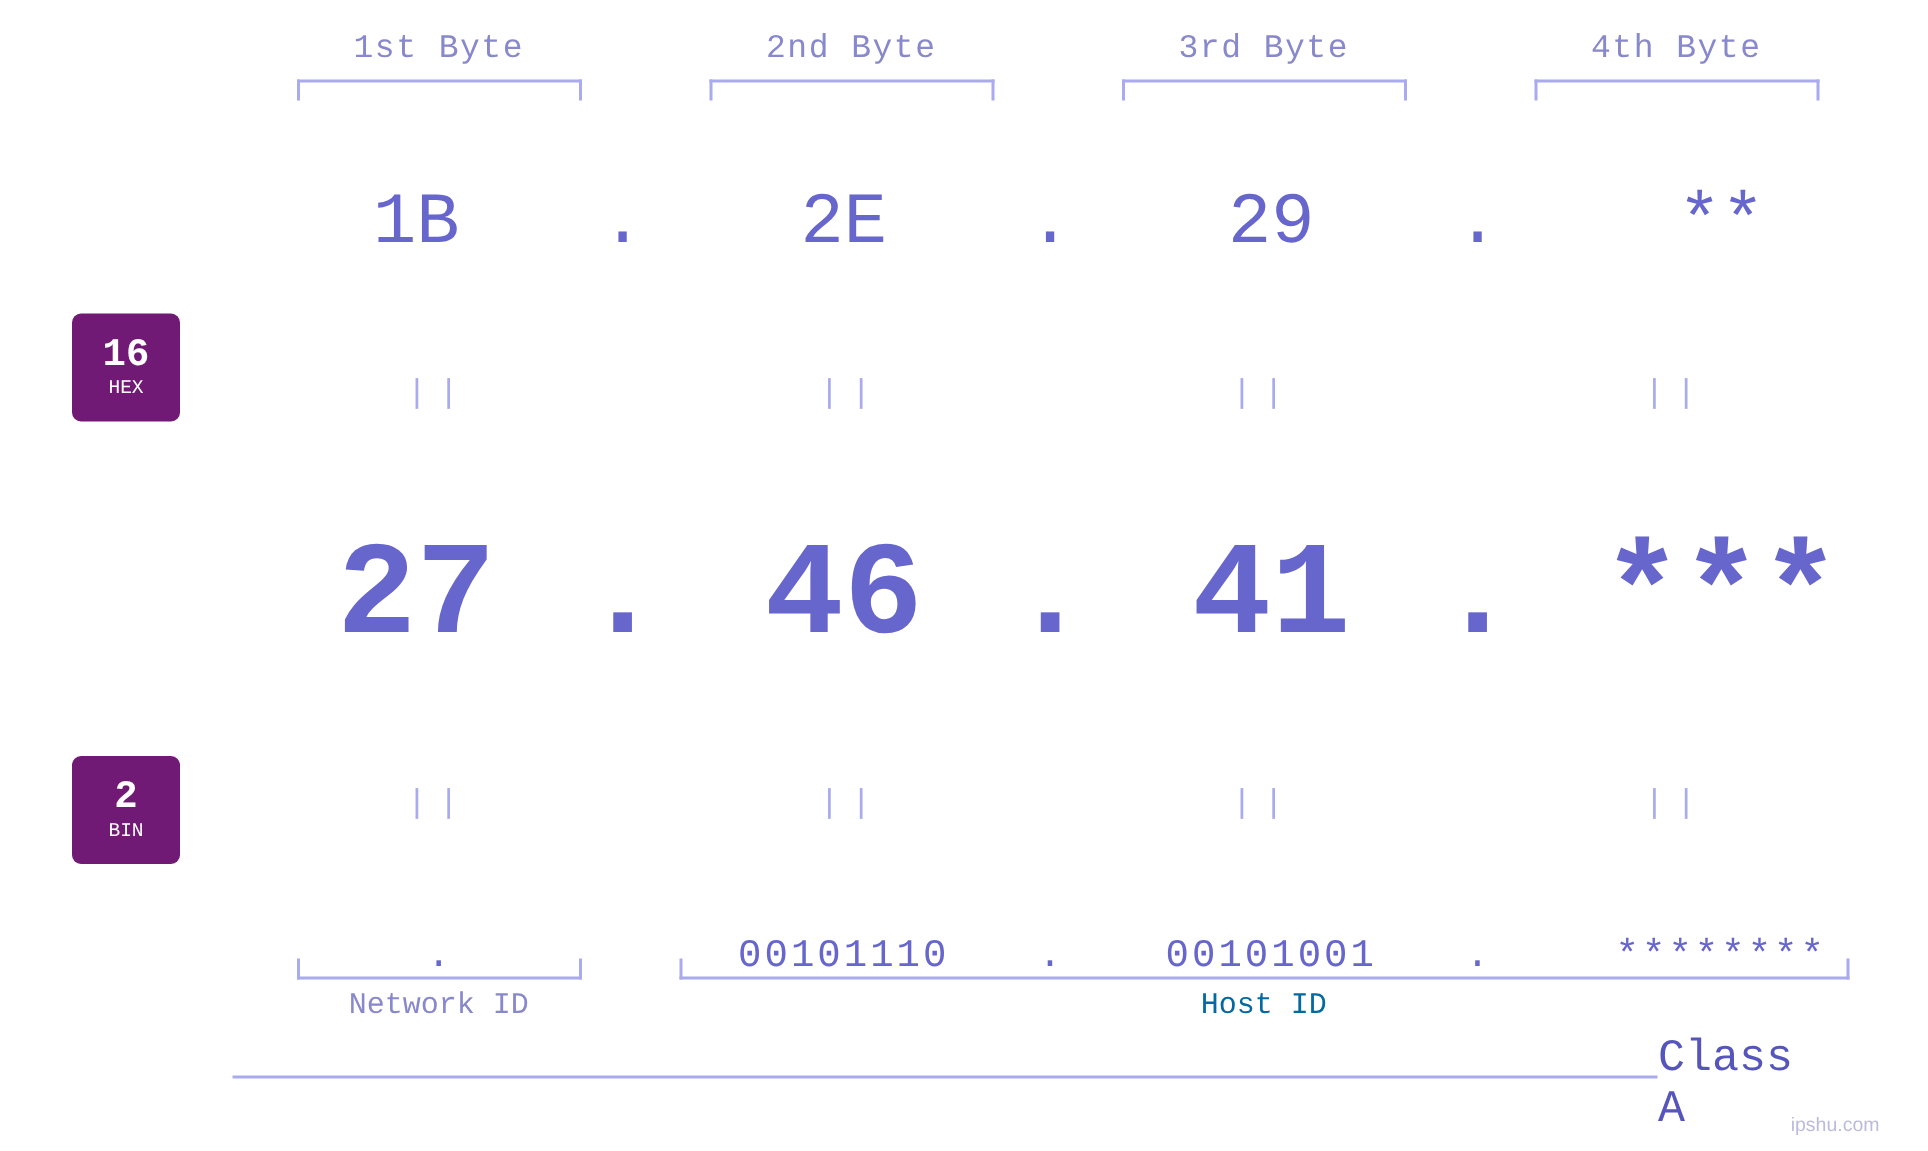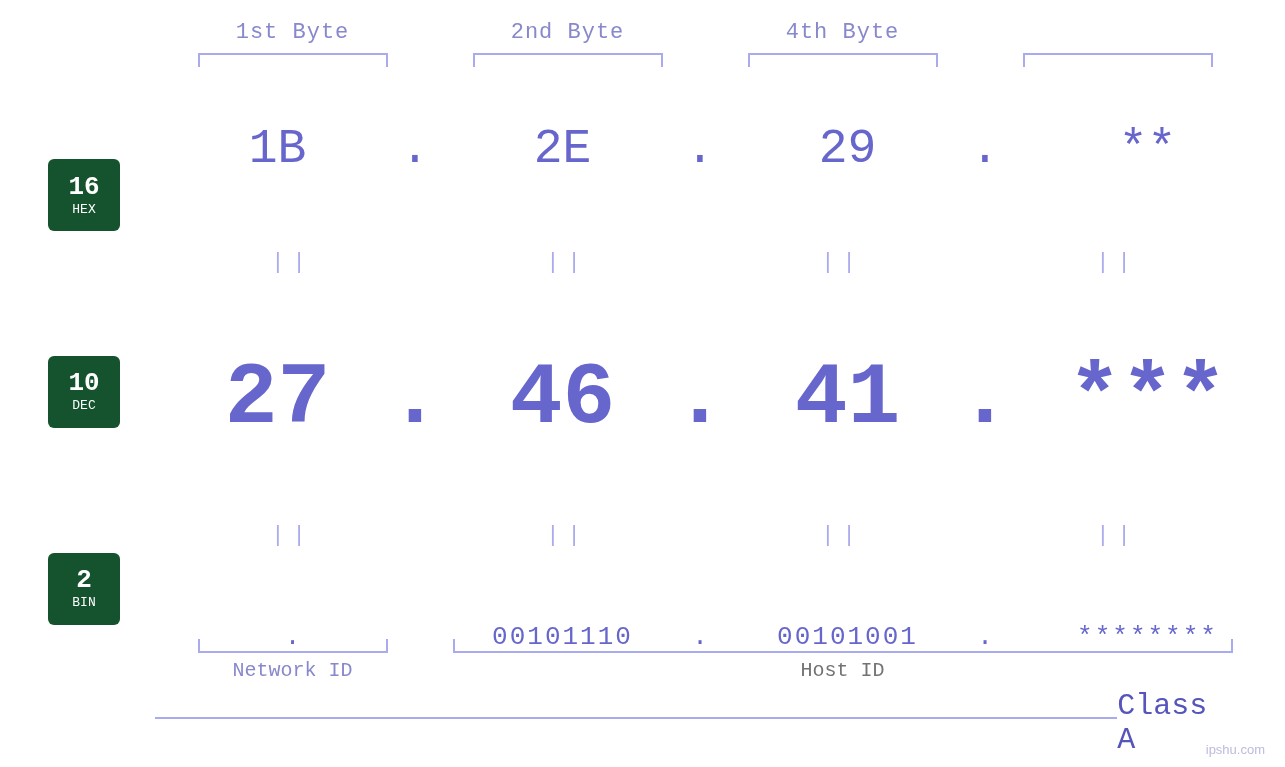--- a/index.html
+++ b/index.html
@@ -75,21 +75,21 @@
       width: 155px;
       display: flex;
       flex-direction: column;
       justify-content: space-around;
       padding: 10px 0 80px 48px;
     }
 
     .badge {
       width: 72px;
       height: 72px;
-      background: #14532d;
+      background: #701a75;
       border-radius: 6px;
       display: flex;
       flex-direction: column;
       align-items: center;
       justify-content: center;
       color: white;
     }
 
     .badge-num {
       font-size: 26px;
@@ -167,33 +167,34 @@
       font-size: 22px;
       letter-spacing: 8px;
       padding: 4px 0;
     }
 
     
     .bottom-section {
       position: absolute;
       bottom: 0;
       left: 0;
-      right: 0;
+      right: 12px;
       height: 130px;
       text-decoration: underline;
     }
   </style>
 </head>
 <body>
 
 <div class="main-container">
 
   <div class="byte-headers">
     <div class="byte-header">1st Byte</div>
     <div class="byte-header">2nd Byte</div>
+    <div class="byte-header">3rd Byte</div>
     <div class="byte-header">4th Byte</div>
   </div>
 
   <div class="bracket-row">
     <div class="bracket-cell">
       <div class="bracket-top"></div>
     </div>
     <div class="bracket-cell">
       <div class="bracket-top"></div>
     </div>
@@ -206,24 +207,20 @@
   </div>
 
   <div class="content-area">
 
     <div class="badges-col">
       <div class="badge">
         <span class="badge-num">16</span>
         <span class="badge-label">HEX</span>
       </div>
       <div class="badge">
-        <span class="badge-num">10</span>
-        <span class="badge-label">DEC</span>
-      </div>
-      <div class="badge">
         <span class="badge-num">2</span>
         <span class="badge-label">BIN</span>
       </div>
     </div>
 
     <div class="data-grid">
 
       <div class="data-row">
         <div class="cell-group">
           <span class="cell-value hex-val">1B</span>
@@ -314,21 +311,21 @@
 
     <div style="position:absolute; bottom:85px; left:155px; right:0; display:flex;">
 
       <div style="width:275px; display:flex; flex-direction:column; align-items:center;">
         <div style="width:190px; height:14px; border-bottom:2px solid #aaaaee; border-left:2px solid #aaaaee; border-right:2px solid #aaaaee; margin-bottom:6px;"></div>
         <span style="color:#8888cc; font-size:20px; font-family:'Courier New',monospace;">Network ID</span>
       </div>
 
       <div style="width:825px; display:flex; flex-direction:column; align-items:center;">
         <div style="width:780px; height:14px; border-bottom:2px solid #aaaaee; border-left:2px solid #aaaaee; border-right:2px solid #aaaaee; margin-bottom:6px;"></div>
-        <span style="color:#737373; font-size:20px; font-family:'Courier New',monospace;">Host ID</span>
+        <span style="color:#0369a1; font-size:20px; font-family:'Courier New',monospace;">Host ID</span>
       </div>
     </div>
 
     <div style="position:absolute; bottom:10px; left:155px; right:55px; display:flex; flex-direction:row; align-items:center;">
       <div style="width:100%; height:2px; background:#aaaaee; margin-bottom:10px;"></div>
       <span style="color:#5555bb; font-size:30px; font-family:'Courier New',monospace;">Class A</span>
     </div>
 
     <div style="position:absolute; bottom:10px; right:20px; color:#bbbbdd; font-size:13px; font-family:Arial,sans-serif;">ipshu.com</div>
 

